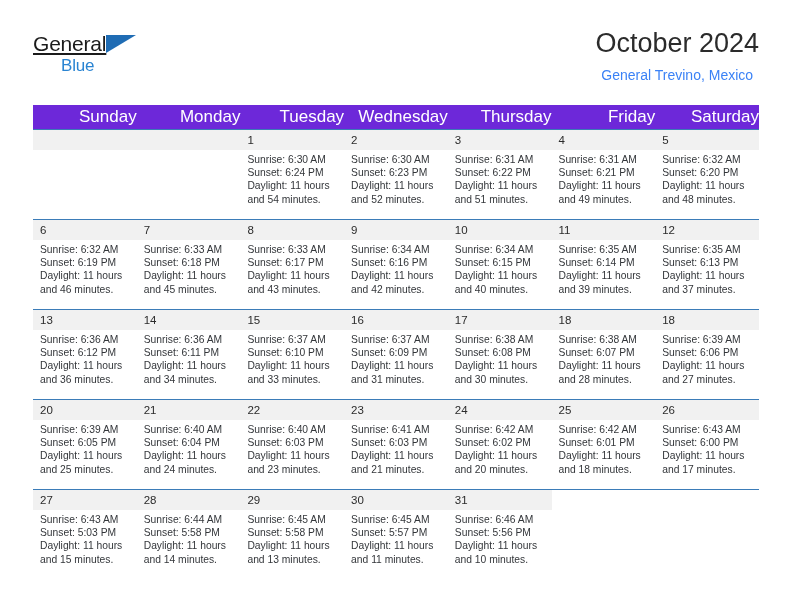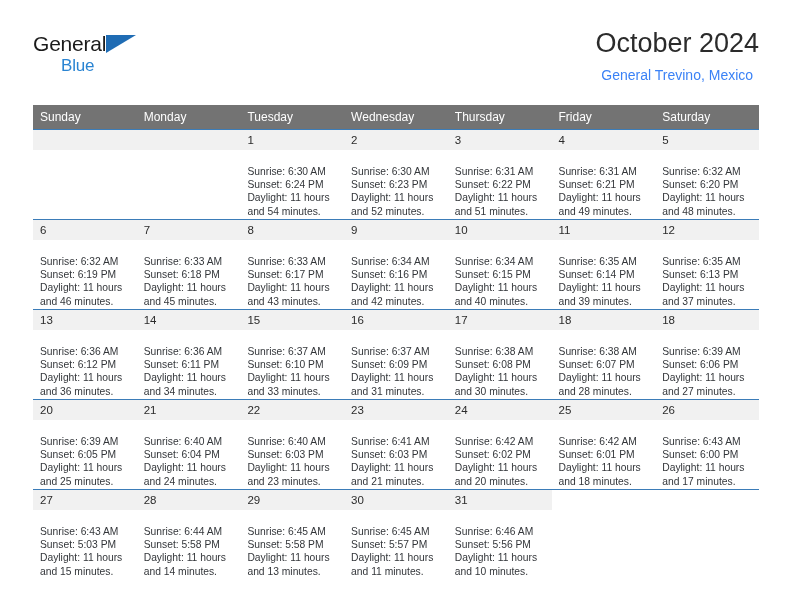--- a/index.html
+++ b/index.html
@@ -29,20 +29,21 @@
     width: 120px; height: 52px;
   }
   .brand-general {
     position: absolute;
     left: 0; top: 0;
     font-size: 21px;
     letter-spacing: -0.2px;
     color: #1b1b1b;
     font-family: "Liberation Sans", sans-serif;
     line-height: 24px;
+    text-decoration: underline;
   }
   .brand-triangle {
     position: absolute;
     left: 73px; top: 3px;
     width: 0; height: 0;
     border-left: 30px solid #1f6cb4;
     border-bottom: 18px solid transparent;
   }
   .brand-blue {
     position: absolute;
@@ -77,25 +78,25 @@
 
   
   .calendar {
     position: absolute;
     left: 33px; top: 105px;
     width: 726px;
     border-collapse: collapse;
     table-layout: fixed;
   }
   .calendar th {
-    background: #737373;
+    background: #6d28d9;
     color: #ffffff;
-    font-size: 12px;
+    font-size: 17px;
     font-weight: normal;
-    text-align: left;
+    text-align: right;
     padding: 5px 0 5px 7px;
     height: 20px;
     line-height: 14px;
     border: none;
   }
   .calendar td {
     vertical-align: top;
     padding: 0;
     border: none;
     border-top: 1px solid #3b7cb8;
@@ -106,21 +107,21 @@
   .daynum {
     display: block;
     background: #f1f1f1;
     font-size: 11.5px;
     color: #2b2b2b;
     line-height: 14px;
     padding: 3px 0 3px 7px;
     height: 20px;
   }
   .cell-body {
-    padding: 15px 6px 0 7px;
+    padding: 3px 6px 0 7px;
   }
   .cell-body div {
     font-size: 10.3px;
     color: #33363a;
     line-height: 13.2px;
     white-space: nowrap;
   }
   td.empty .daynum { color: transparent; }
 </style>
 </head>

